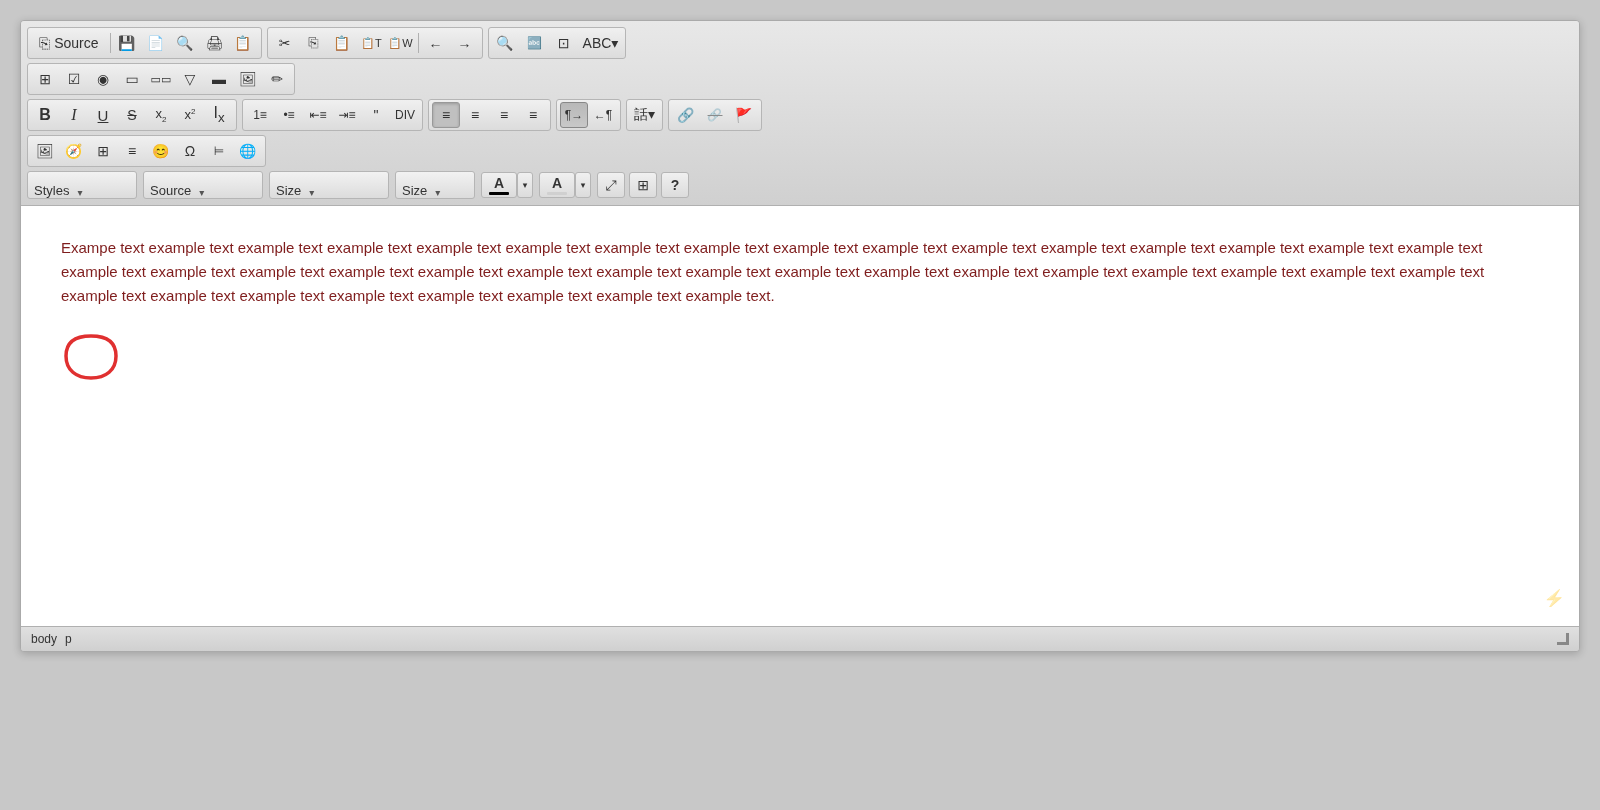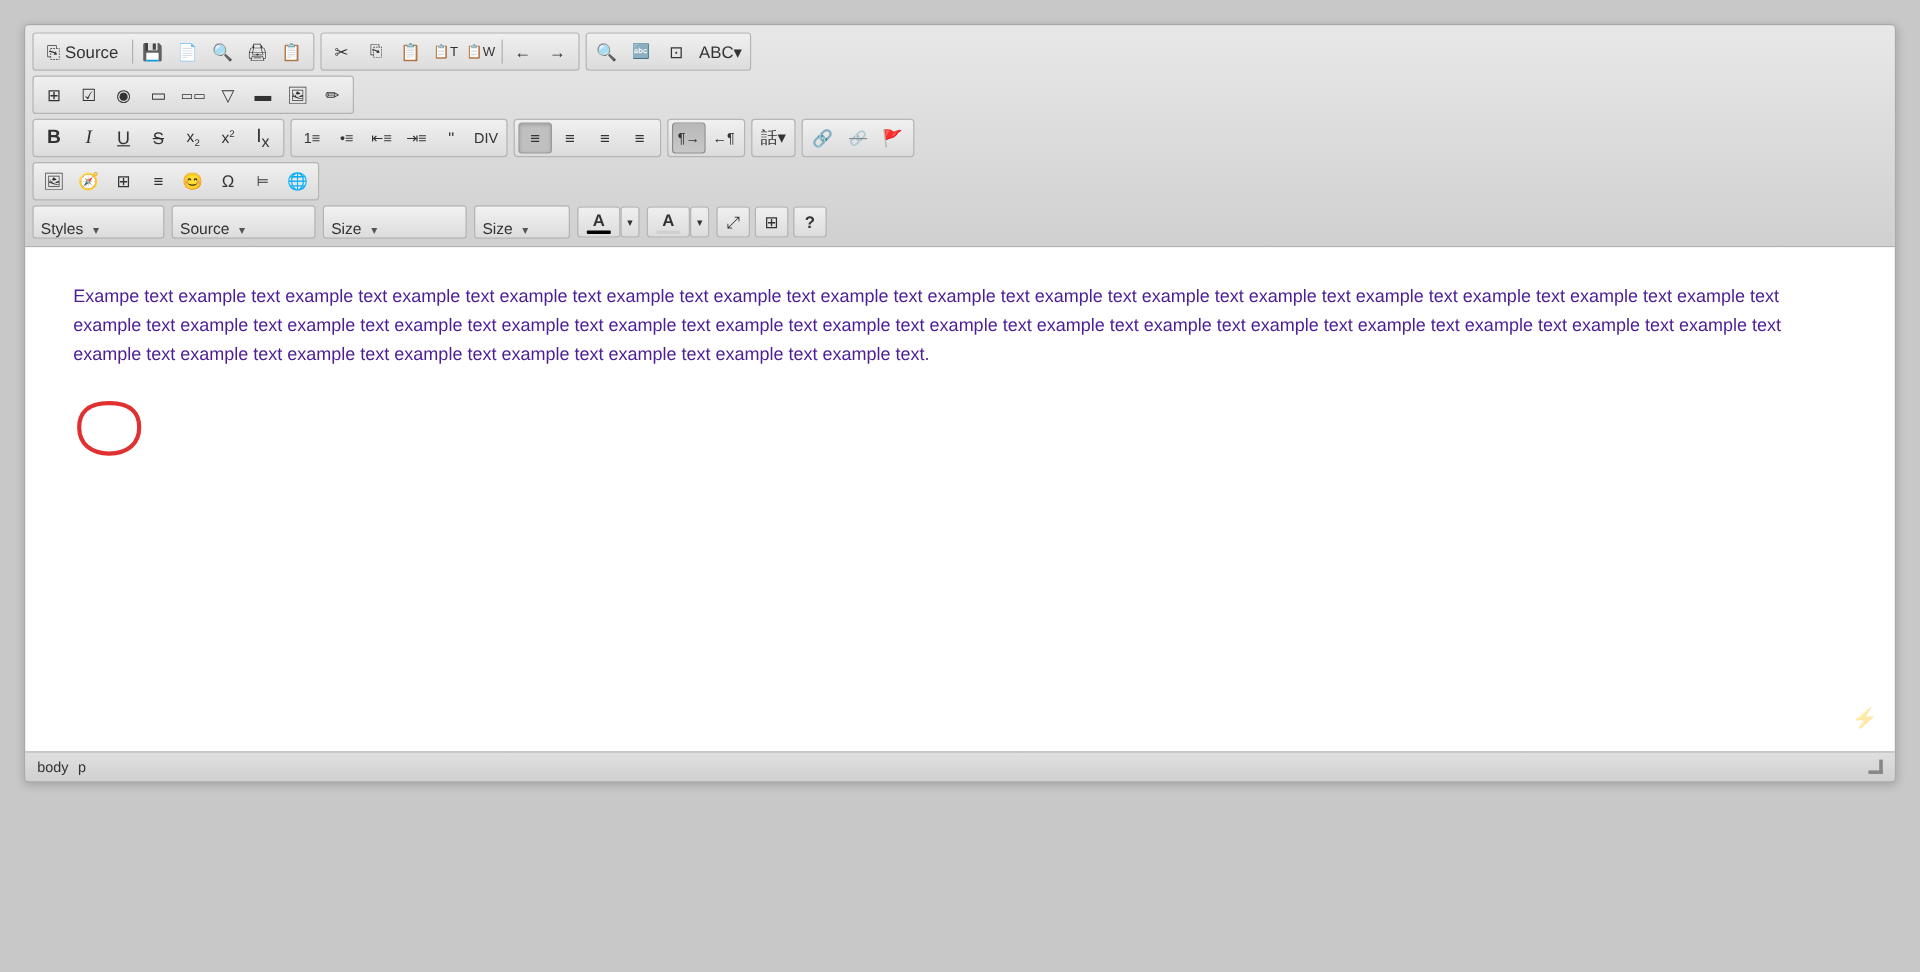--- a/index.html
+++ b/index.html
@@ -112,21 +112,21 @@
     .select-font   { width: 120px; }
     .select-size   { width: 80px; }
 
     
     .content-area {
       background: #fff;
       min-height: 420px;
       padding: 30px 40px;
       font-size: 15px;
       line-height: 1.6;
-      color: #4c1d95;
+      color: #7f1d1d;
       position: relative;
     }
 
     .content-text {
       margin-bottom: 16px;
     }
 
     .scribble {
       position: relative;
       display: inline-block;

